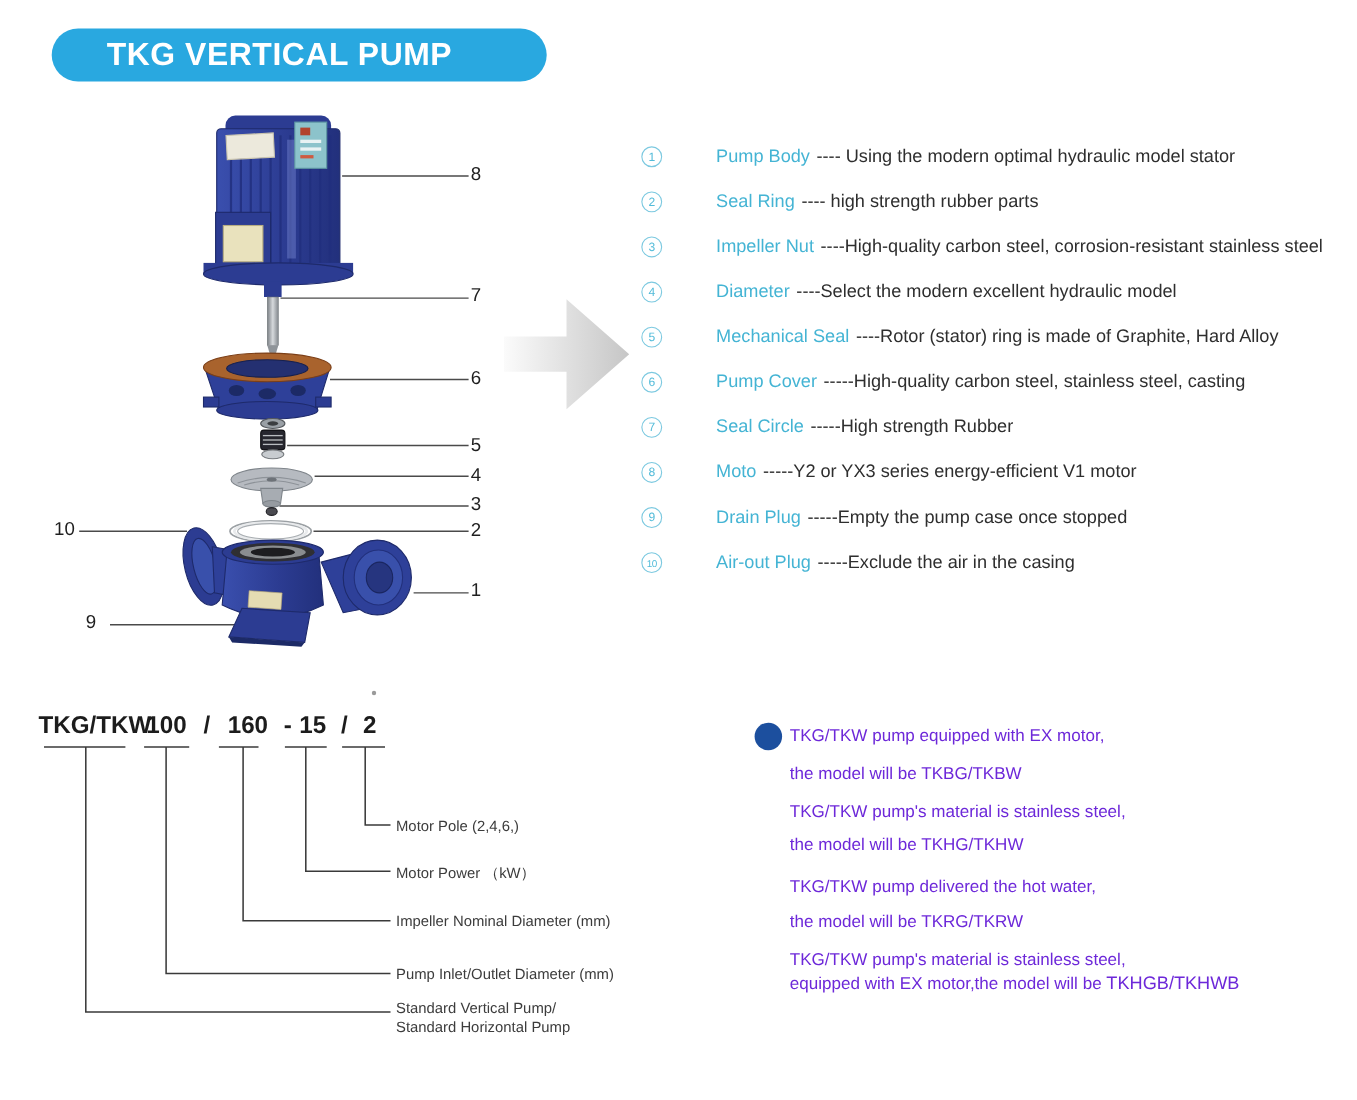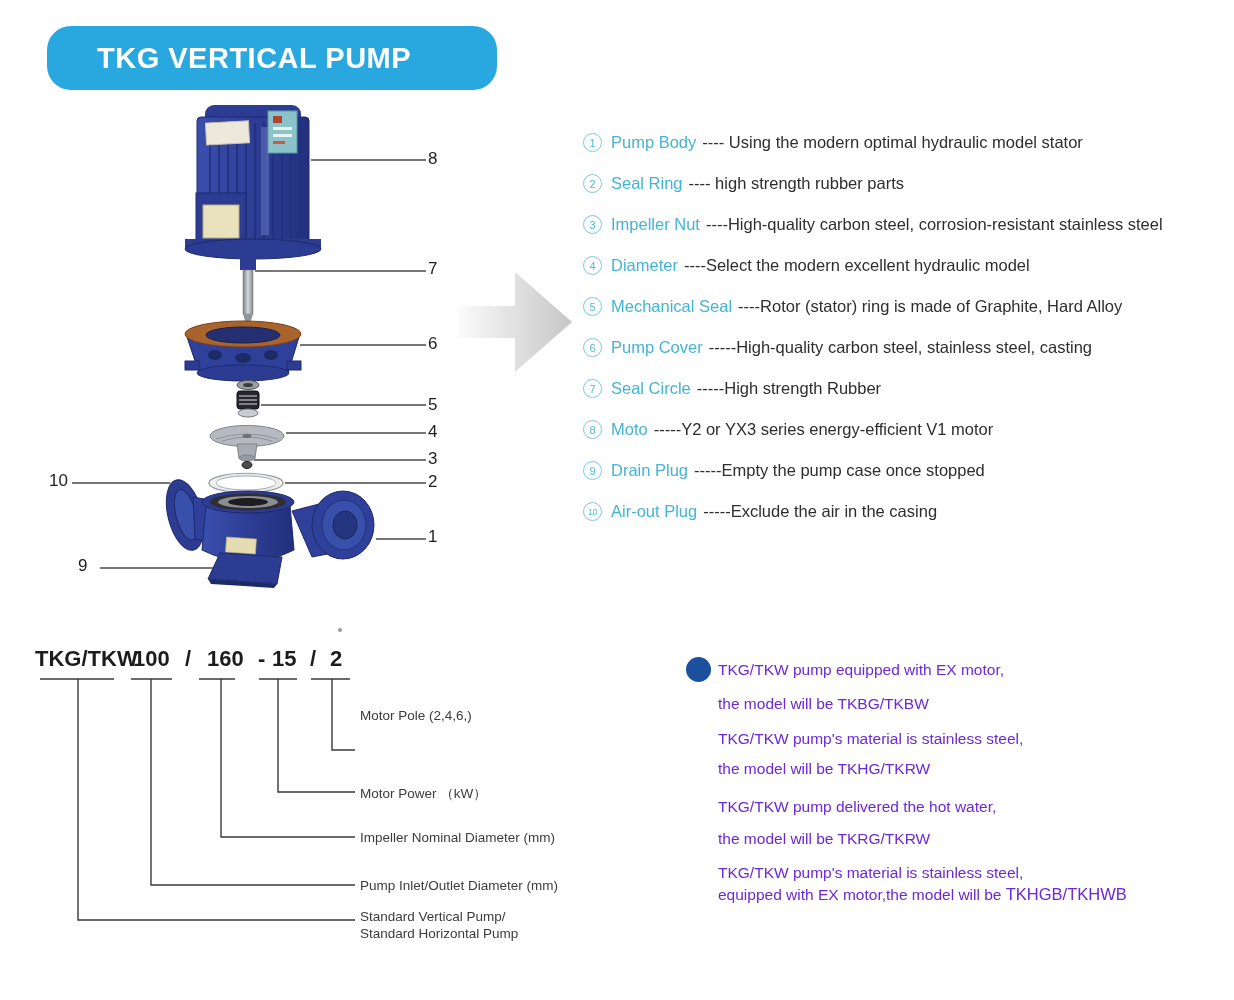--- a/index.html
+++ b/index.html
@@ -1,40 +1,40 @@
 <!DOCTYPE html>
 <html><head>
 <meta charset="utf-8">
 <style>
   html,body{margin:0;padding:0;background:#fff;}
   .page{position:relative;width:1234px;height:1000px;background:#ffffff;
         font-family:"Liberation Sans",sans-serif;overflow:hidden;}
 
   
-  .banner{position:absolute;left:47px;top:26px;width:450px;height:64px;
+  .banner{position:absolute;left:47px;top:26px;width:450px;height:48px;
           background:#29a8e0;border-radius:24px;display:flex;align-items:center;
           padding-left:50px;box-sizing:border-box;}
   .banner-text{color:#ffffff;font-size:29px;font-weight:800;letter-spacing:.5px;}
 
   
   .pump-svg{position:absolute;left:30px;top:95px;}
   .arrow-svg{position:absolute;left:458px;top:266px;}
   .conn-svg{position:absolute;left:30px;top:640px;}
 
   .callout{position:absolute;font-size:17px;color:#1f1f1f;}
   .callout.r10{left:40px;top:471px;width:28px;text-align:right;}
 
   
   .parts-list{position:absolute;left:583px;top:122px;}
   .part-row{display:flex;align-items:center;height:41px;white-space:nowrap;}
   .circ{display:inline-flex;align-items:center;justify-content:center;flex:none;
         width:17px;height:17px;border:1.2px solid #7cc9e0;border-radius:50%;
         color:#52bbd9;font-size:11px;margin-right:9px;}
   .circ-small{font-size:9px;letter-spacing:-.5px;}
-  .pname{color:#44b4d4;font-size:16.5px;margin-right:6px;}
+  .pname{color:#44b4d4;font-size:16.5px;margin-right:6px;margin-left:40px;}
   .pdesc{color:#2e2e2e;font-size:16.5px;}
 
   
   .seg{position:absolute;top:646px;font-size:22px;font-weight:bold;color:#1c1c1c;}
   .mlabel{position:absolute;left:360px;font-size:13.5px;font-weight:500;color:#3c3c3c;
           white-space:nowrap;}
   .mlabel-2line div{line-height:17px;}
   .dot-artifact{position:absolute;left:338px;top:628px;width:4px;height:4px;
           border-radius:50%;background:#9a9a9a;}
 
@@ -271,41 +271,41 @@
       <line x1="229" y1="39" x2="267" y2="39"></line>
       <line x1="281" y1="39" x2="320" y2="39"></line>
       <polyline points="302,39 302,110 325,110"></polyline>
       <polyline points="248,39 248,152 325,152"></polyline>
       <polyline points="191,39 191,197 325,197"></polyline>
       <polyline points="121,39 121,245 325,245"></polyline>
       <polyline points="48,39 48,280 325,280"></polyline>
     </g>
   </svg>
 
-  <div class="mlabel" style="top:708px">Motor Pole (2,4,6,)</div>
+  <div class="mlabel" style="top:743px">Motor Pole (2,4,6,)</div>
   <div class="mlabel" style="top:785px">Motor Power （kW）</div>
   <div class="mlabel" style="top:830px">Impeller Nominal Diameter (mm)</div>
   <div class="mlabel" style="top:878px">Pump Inlet/Outlet Diameter (mm)</div>
   <div class="mlabel mlabel-2line" style="top:908px">
     <div>Standard Vertical Pump/</div>
     <div>Standard Horizontal Pump</div>
   </div>
 
   <span class="bullet"></span>
   <div class="note-line" style="top:661px">
     <span>TKG/TKW pump equipped with EX motor,</span><span class="note-strong"></span>
   </div>
   <div class="note-line" style="top:695px">
     <span>the model will be </span><span class="note-strong">TKBG/TKBW</span>
   </div>
   <div class="note-line" style="top:730px">
     <span>TKG/TKW pump's material is stainless steel,</span><span class="note-strong"></span>
   </div>
   <div class="note-line" style="top:760px">
-    <span>the model will be </span><span class="note-strong">TKHG/TKRW</span>
+    <span>the model will be </span><span class="note-strong">TKHG/TKHW</span>
   </div>
   <div class="note-line" style="top:798px">
     <span>TKG/TKW pump delivered the hot water,</span><span class="note-strong"></span>
   </div>
   <div class="note-line" style="top:830px">
     <span>the model will be </span><span class="note-strong">TKRG/TKRW</span>
   </div>
   <div class="note-line" style="top:864px">
     <span>TKG/TKW pump's material is stainless steel,</span><span class="note-strong"></span>
   </div>

